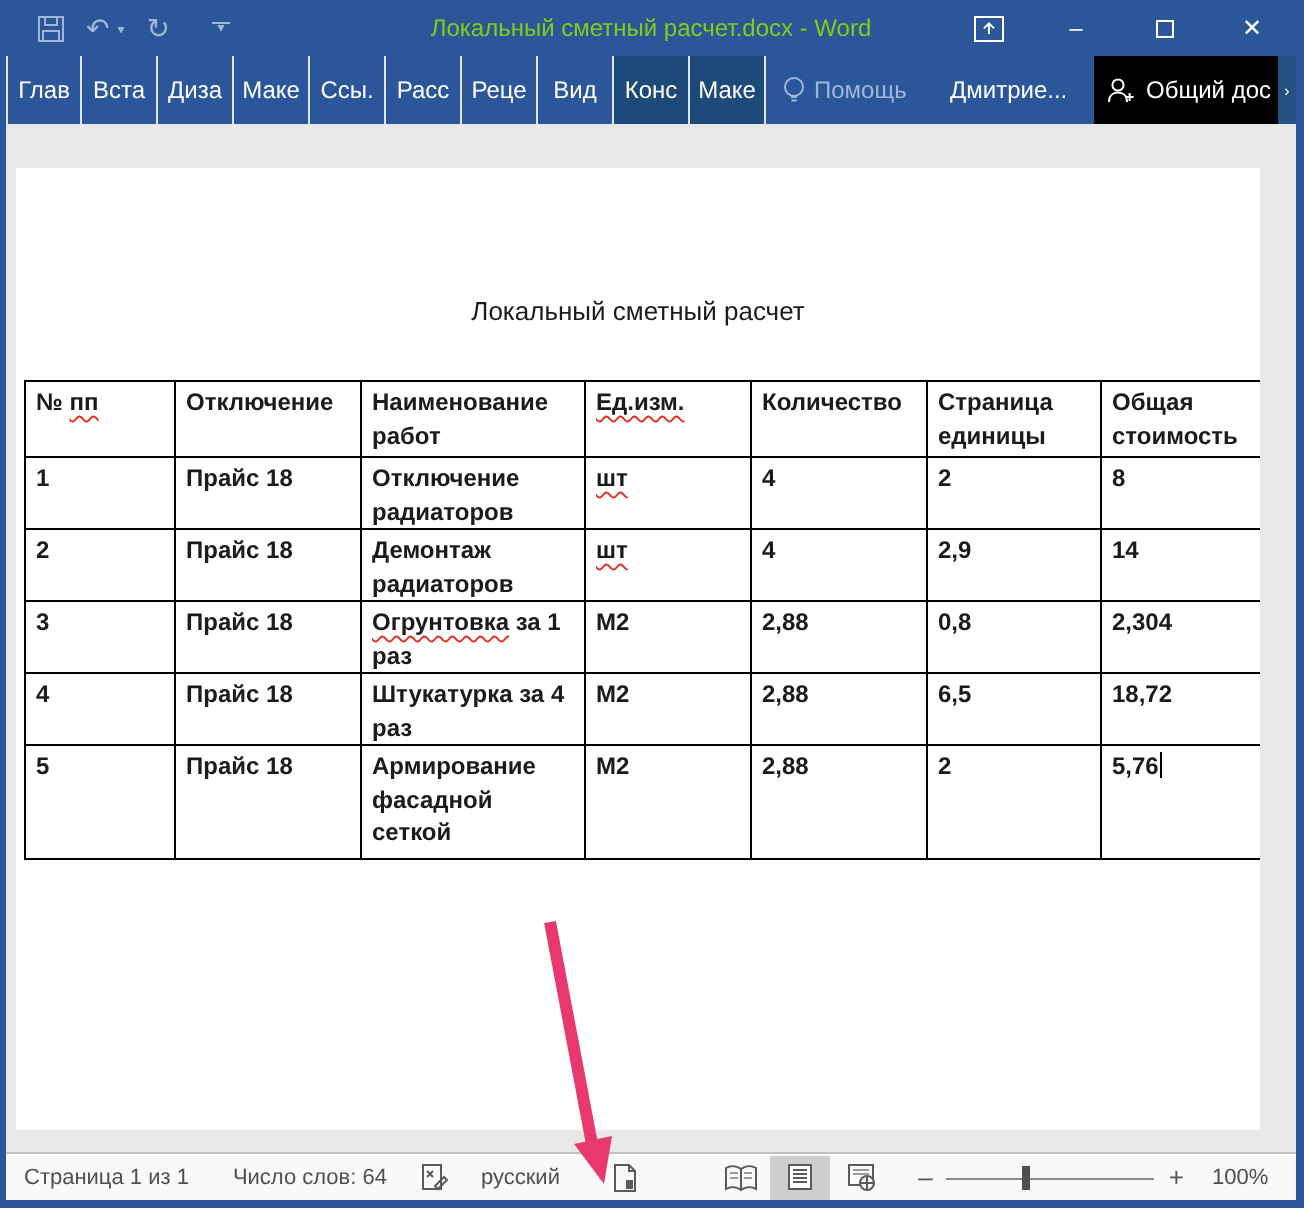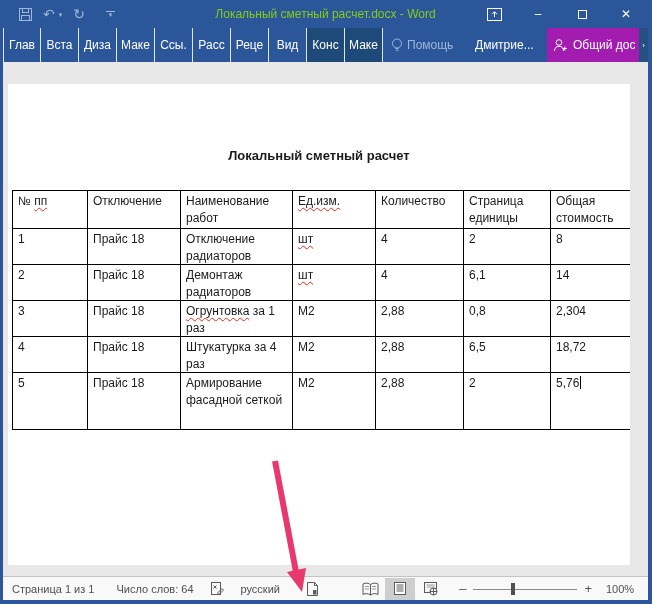--- a/index.html
+++ b/index.html
@@ -25,28 +25,28 @@
   
   .ribbontabs{flex:0 0 34px;background:#2b579a;display:flex;align-items:stretch;color:#fff;font-size:12px;overflow:hidden;}
   .file-tab{padding:0 13px;display:flex;align-items:center;flex:0 0 auto;}
   .tabs-group{display:flex;align-items:stretch;flex:0 0 auto;}
   .tab{flex:0 0 38px;width:38px;display:flex;align-items:center;justify-content:center;
        border-right:1px solid rgba(255,255,255,.85);overflow:hidden;white-space:nowrap;}
   .tabs-group .tab:first-child{border-left:1px solid rgba(255,255,255,.85);}
   .tab.contextual{background:#1e4a7a;}
   .tellme{display:flex;align-items:center;gap:4px;color:#9db7d8;margin-left:8px;white-space:nowrap;overflow:hidden;flex:0 1 74px;min-width:0;}
   .user{margin-left:10px;white-space:nowrap;overflow:hidden;flex:0 1 auto;display:flex;align-items:center;}
-  .share{margin-left:auto;background:#a21caf;display:flex;align-items:center;gap:5px;padding:0 6px;white-space:nowrap;overflow:hidden;flex:0 0 auto;max-width:92px;}
+  .share{margin-left:auto;background:#000000;display:flex;align-items:center;gap:5px;padding:0 6px;white-space:nowrap;overflow:hidden;flex:0 0 auto;max-width:92px;}
   .overflow-btn{flex:0 0 9px;display:flex;align-items:center;justify-content:center;font-size:8px;color:#fff;background:#26507f;}
   
   .docarea{flex:1 1 auto;position:relative;background:#e8e8e8;}
   .page{position:absolute;left:5px;top:22px;width:622px;bottom:11px;background:#fff;overflow:hidden;}
-  .doc-title{margin:64px 0 0 0;text-align:center;font-weight:bold;font-size:13px;color:#1b1b1b;}
+  .doc-title{margin:64px 0 0 0;text-align:center;font-weight:normal;font-size:13px;color:#1b1b1b;}
   table.est{margin:27px 0 0 4px;border-collapse:collapse;table-layout:fixed;width:634px;font-size:12px;color:#1b1b1b;}
-  table.est th,table.est td{border:1px solid #000;vertical-align:top;text-align:left;font-weight:normal;
+  table.est th,table.est td{border:1px solid #000;vertical-align:top;text-align:left;font-weight:bold;
     padding:2px 5px 0 5px;line-height:16.5px;overflow:hidden;margin-top:28px;}
   table.est thead tr{height:38px;}
   table.est tbody tr:nth-child(1){height:34px;}
   table.est tbody tr:nth-child(2){height:35px;}
   table.est tbody tr:nth-child(3){height:35px;}
   table.est tbody tr:nth-child(4){height:35px;}
   table.est tbody tr:nth-child(5){height:57px;}
   .sq{text-decoration:underline;text-decoration-style:wavy;text-decoration-color:#e22c1e;
       text-decoration-thickness:1px;text-underline-offset:2px;}
   .caret{display:inline-block;width:1px;height:13px;background:#000;vertical-align:-2px;margin-left:1px;}
@@ -177,21 +177,21 @@
               <td>4</td>
               <td>2</td>
               <td>8</td>
             </tr>
             <tr>
               <td>2</td>
               <td>Прайс 18</td>
               <td>Демонтаж радиаторов</td>
               <td><span class="sq">шт</span></td>
               <td>4</td>
-              <td>6,1</td>
+              <td>2,9</td>
               <td>14</td>
             </tr>
             <tr>
               <td>3</td>
               <td>Прайс 18</td>
               <td><span class="sq">Огрунтовка</span> за 1 раз</td>
               <td>М2</td>
               <td>2,88</td>
               <td>0,8</td>
               <td>2,304</td>

